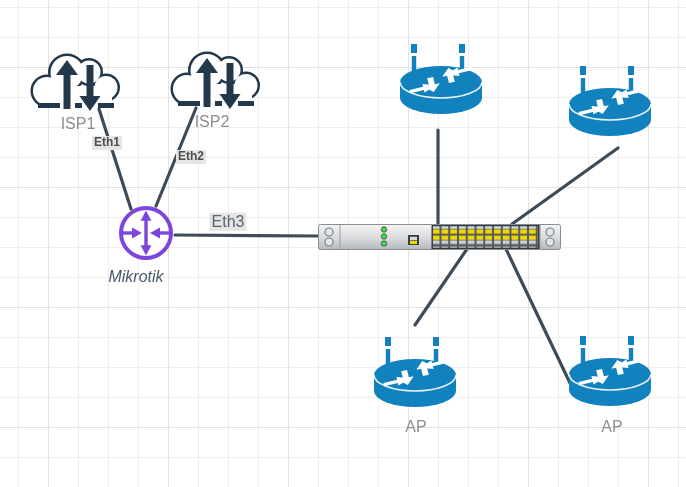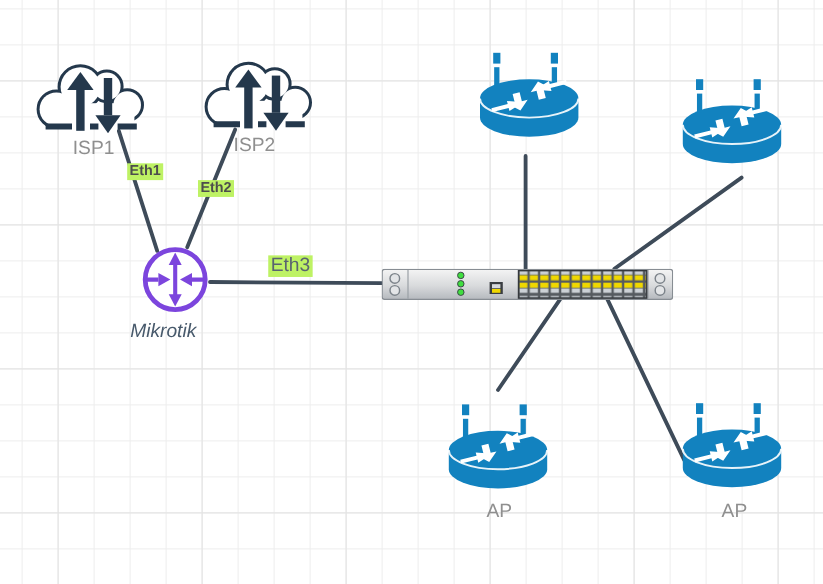--- a/index.html
+++ b/index.html
@@ -25,21 +25,21 @@
   }
   .node{position:absolute;}
   .lbl{
     position:absolute;transform:translate(-50%,-50%);
     font-size:16px;color:var(--node-label);white-space:nowrap;
   }
   .lbl.mik{font-style:italic;color:var(--mikrotik-label);font-size:16px;}
   .elbl{
     position:absolute;transform:translate(-50%,-50%);
     font-size:12px;font-weight:bold;color:var(--edge-label);
-    background:#bef264;padding:0 2px;white-space:nowrap;line-height:1.15;margin-left:14px;
+    background:#e5e5e5;padding:0 2px;white-space:nowrap;line-height:1.15;
   }
   .elbl.big{font-size:16px;font-weight:normal;color:var(--eth3-label);}
   svg{display:block;}
   #edges{position:absolute;inset:0;}
   #defs-holder{position:absolute;width:0;height:0;overflow:hidden;}
 </style>
 </head>
 <body>
 
 <div id="canvas">
@@ -186,15 +186,15 @@
   </svg>
 
   <div class="lbl" style="left:78px;top:124px">ISP1</div>
   <div class="lbl" style="left:212px;top:122px">ISP2</div>
   <div class="lbl mik" style="left:136px;top:277px">Mikrotik</div>
   <div class="lbl" style="left:611px;top:158px;z-index:-1">AP</div>
   <div class="lbl" style="left:416px;top:427px">AP</div>
   <div class="lbl" style="left:612px;top:427px">AP</div>
 
   <div class="elbl" style="left:107px;top:143px">Eth1</div>
-  <div class="elbl" style="left:166px;top:157px">Eth2</div>
+  <div class="elbl" style="left:191px;top:157px">Eth2</div>
   <div class="elbl big" style="left:228px;top:222px">Eth3</div>
 </div>
 
 </body></html>

